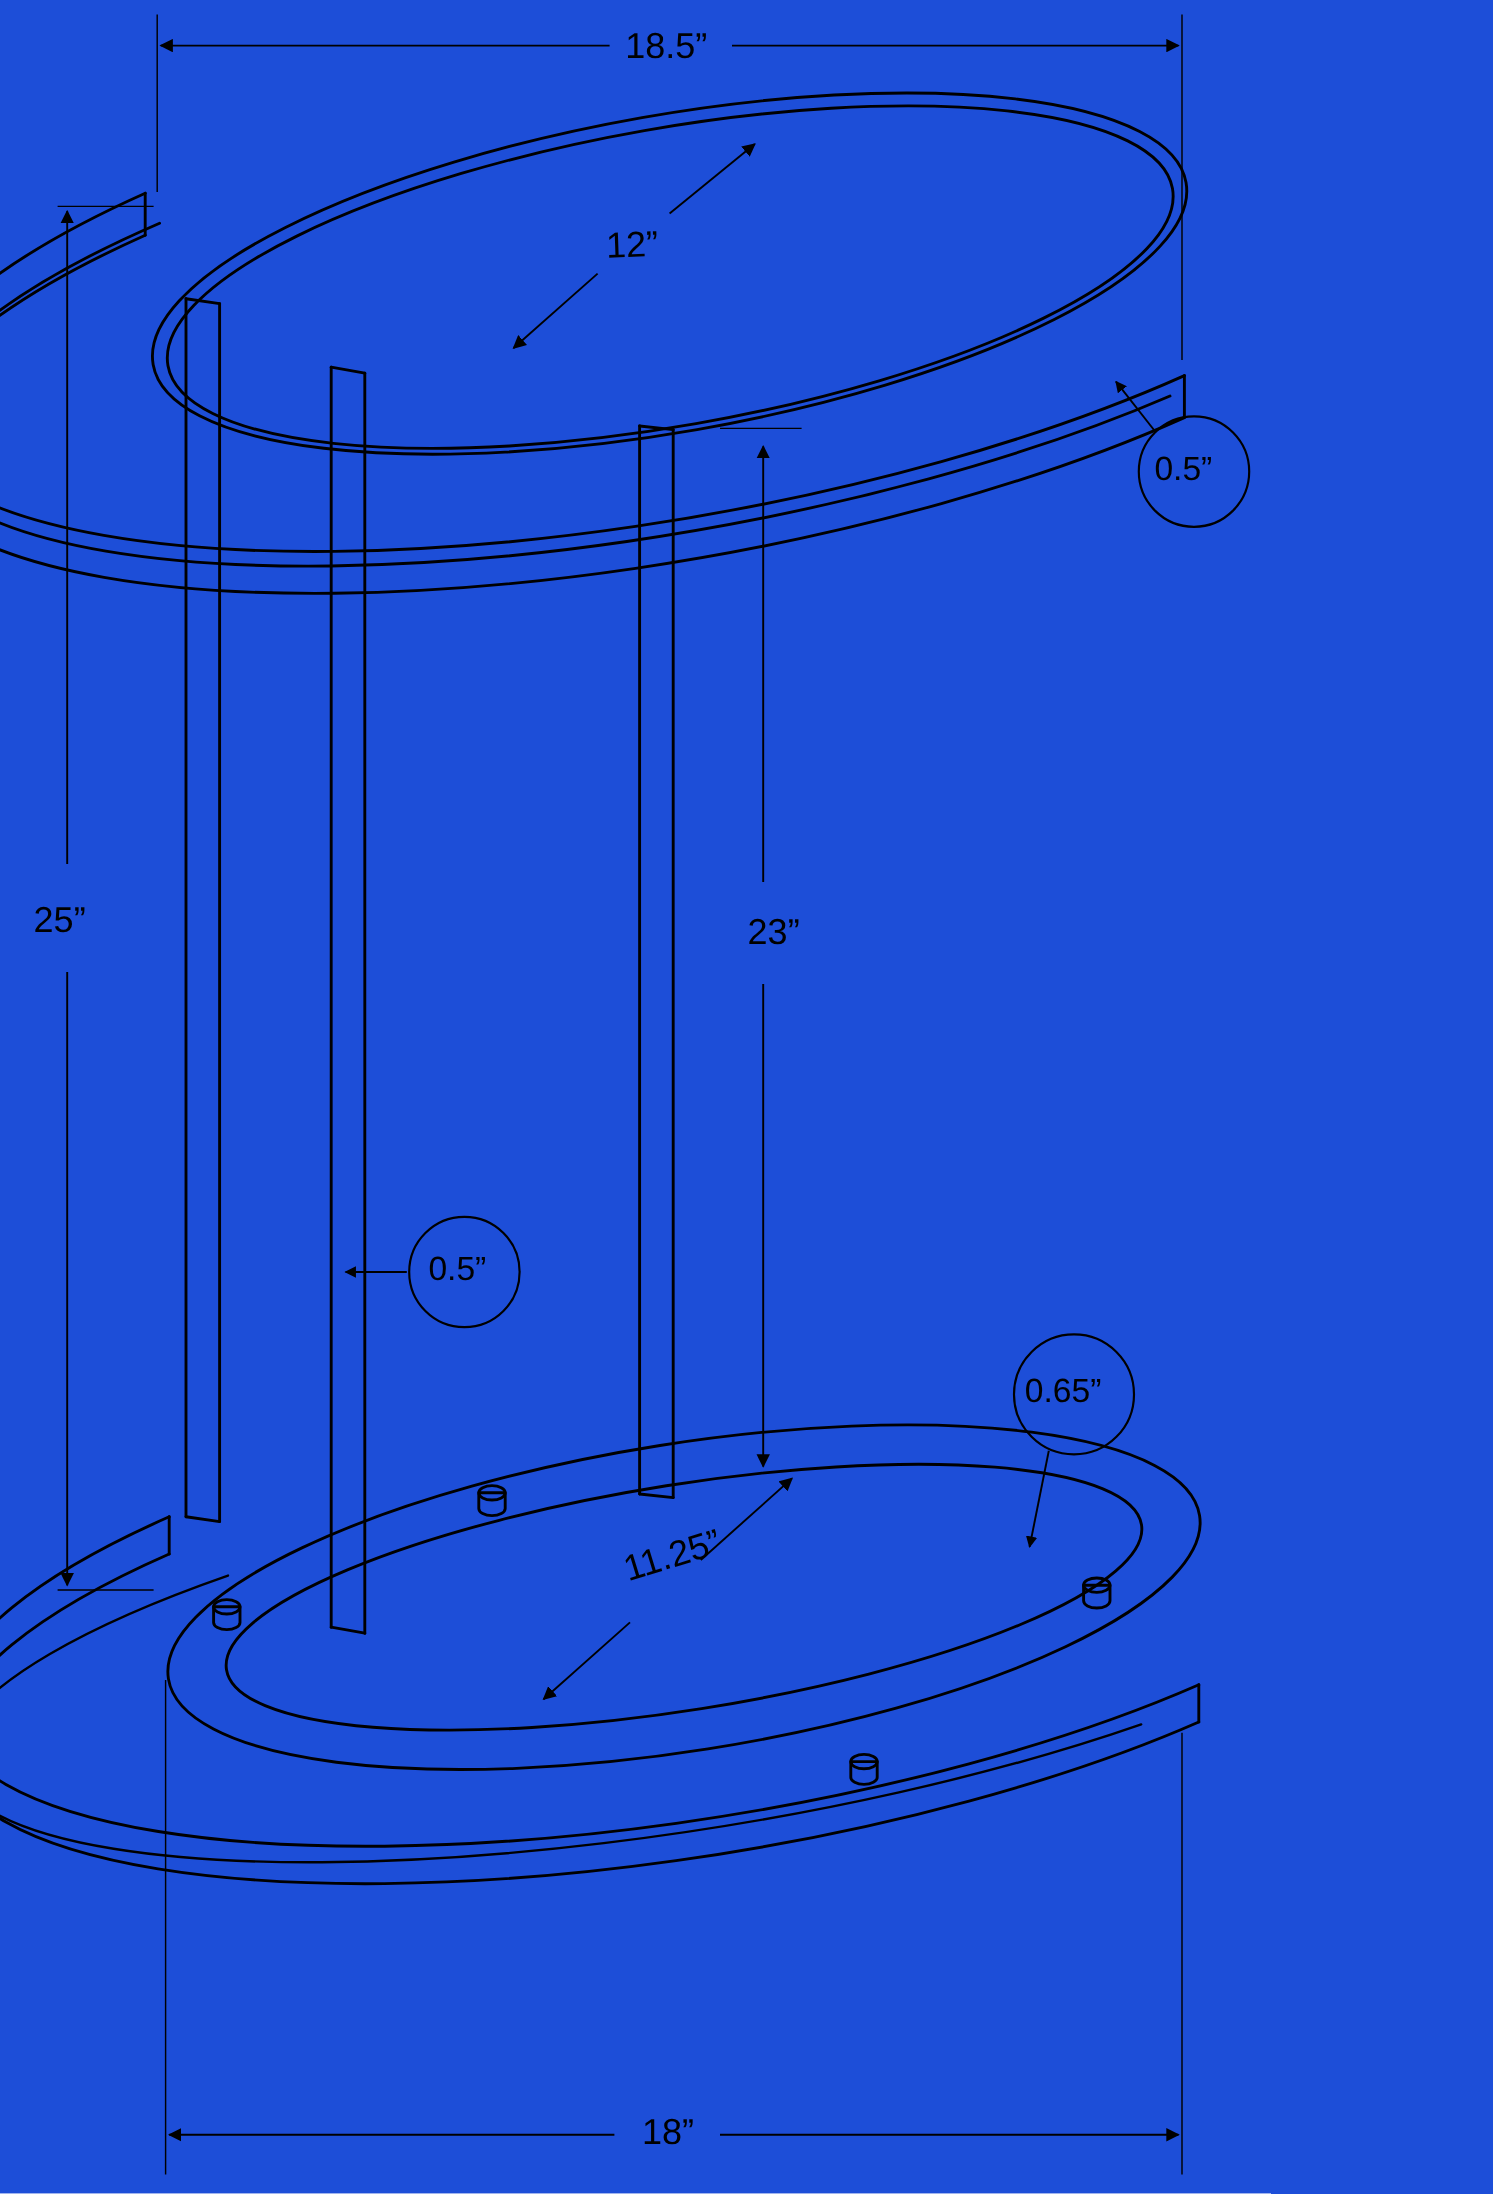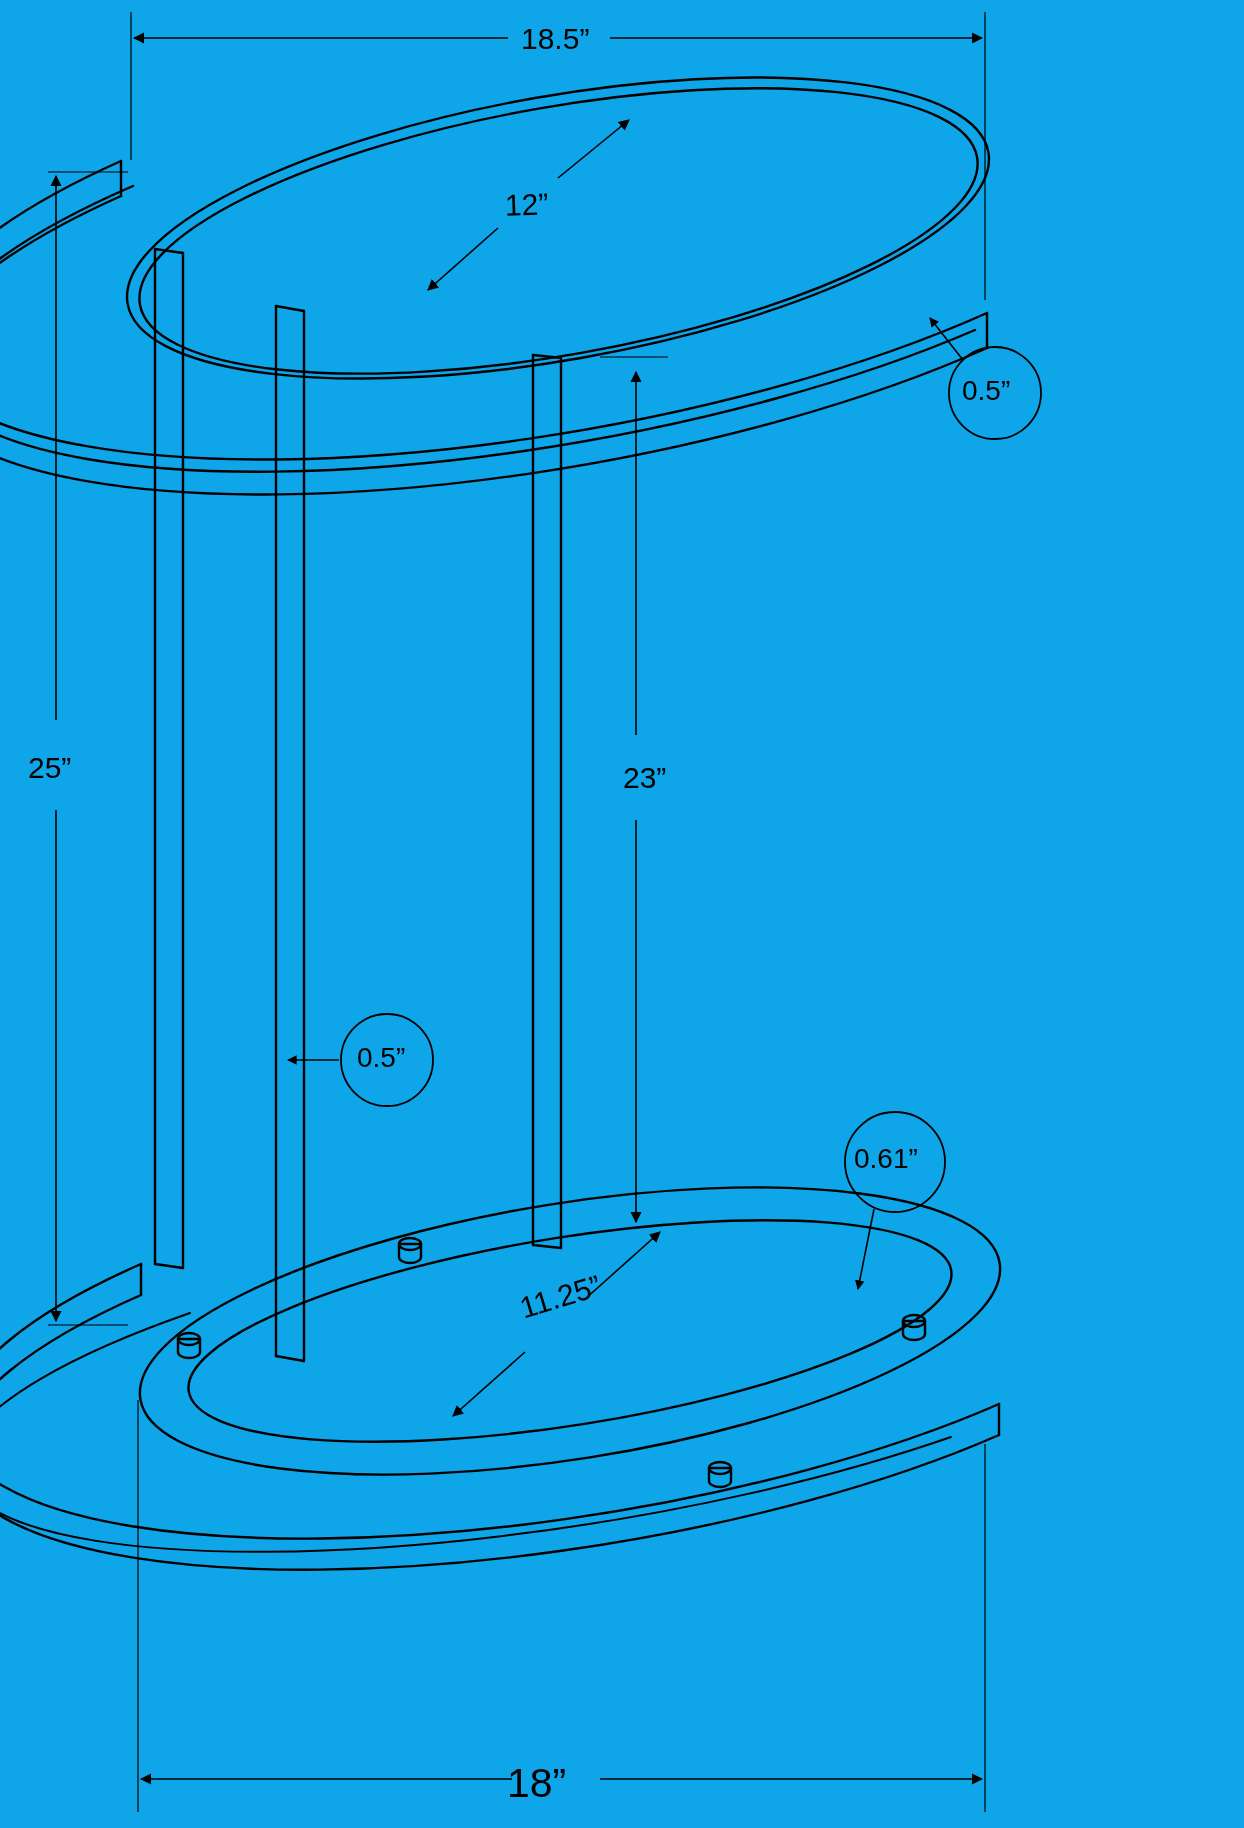--- a/index.html
+++ b/index.html
@@ -7,21 +7,21 @@
     padding: 0;
     background: #ffffff;
   }
   body {
     font-family: "Liberation Sans", sans-serif;
   }
   #stage {
     position: relative;
     width: 1244px;
     height: 1828px;
-    background: #0ea5e9;
+    background: #1d4ed8;
     overflow: hidden;
   }
   #drawing {
     position: absolute;
     left: 0;
     top: 0;
     width: 1244px;
     height: 1828px;
   }
   .dim-label {
@@ -157,19 +157,19 @@
   <div class="dim-label" style="left:505px; top:190px; font-size:30px; transform:rotate(-2deg);">12”</div>
 
   <div class="dim-label" style="left:962px; top:377px; font-size:28px;">0.5”</div>
 
   <div class="dim-label" style="left:28px; top:753px; font-size:30px;">25”</div>
 
   <div class="dim-label" style="left:609px; top:763px; font-size:30px;margin-left:14px;">23”</div>
 
   <div class="dim-label" style="left:357px; top:1044px; font-size:28px;">0.5”</div>
 
-  <div class="dim-label" style="left:854px; top:1145px; font-size:28px;">0.61”</div>
+  <div class="dim-label" style="left:854px; top:1145px; font-size:28px;">0.65”</div>
 
   <div class="dim-label" style="left:519px; top:1282px; font-size:30px; transform:rotate(-17deg);">11.25”</div>
 
-  <div class="dim-label" style="left:507px; top:1763px; font-size:41px;">18”</div>
+  <div class="dim-label" style="left:535px; top:1763px; font-size:30px;">18”</div>
 
 </div>
 
 </body></html>

